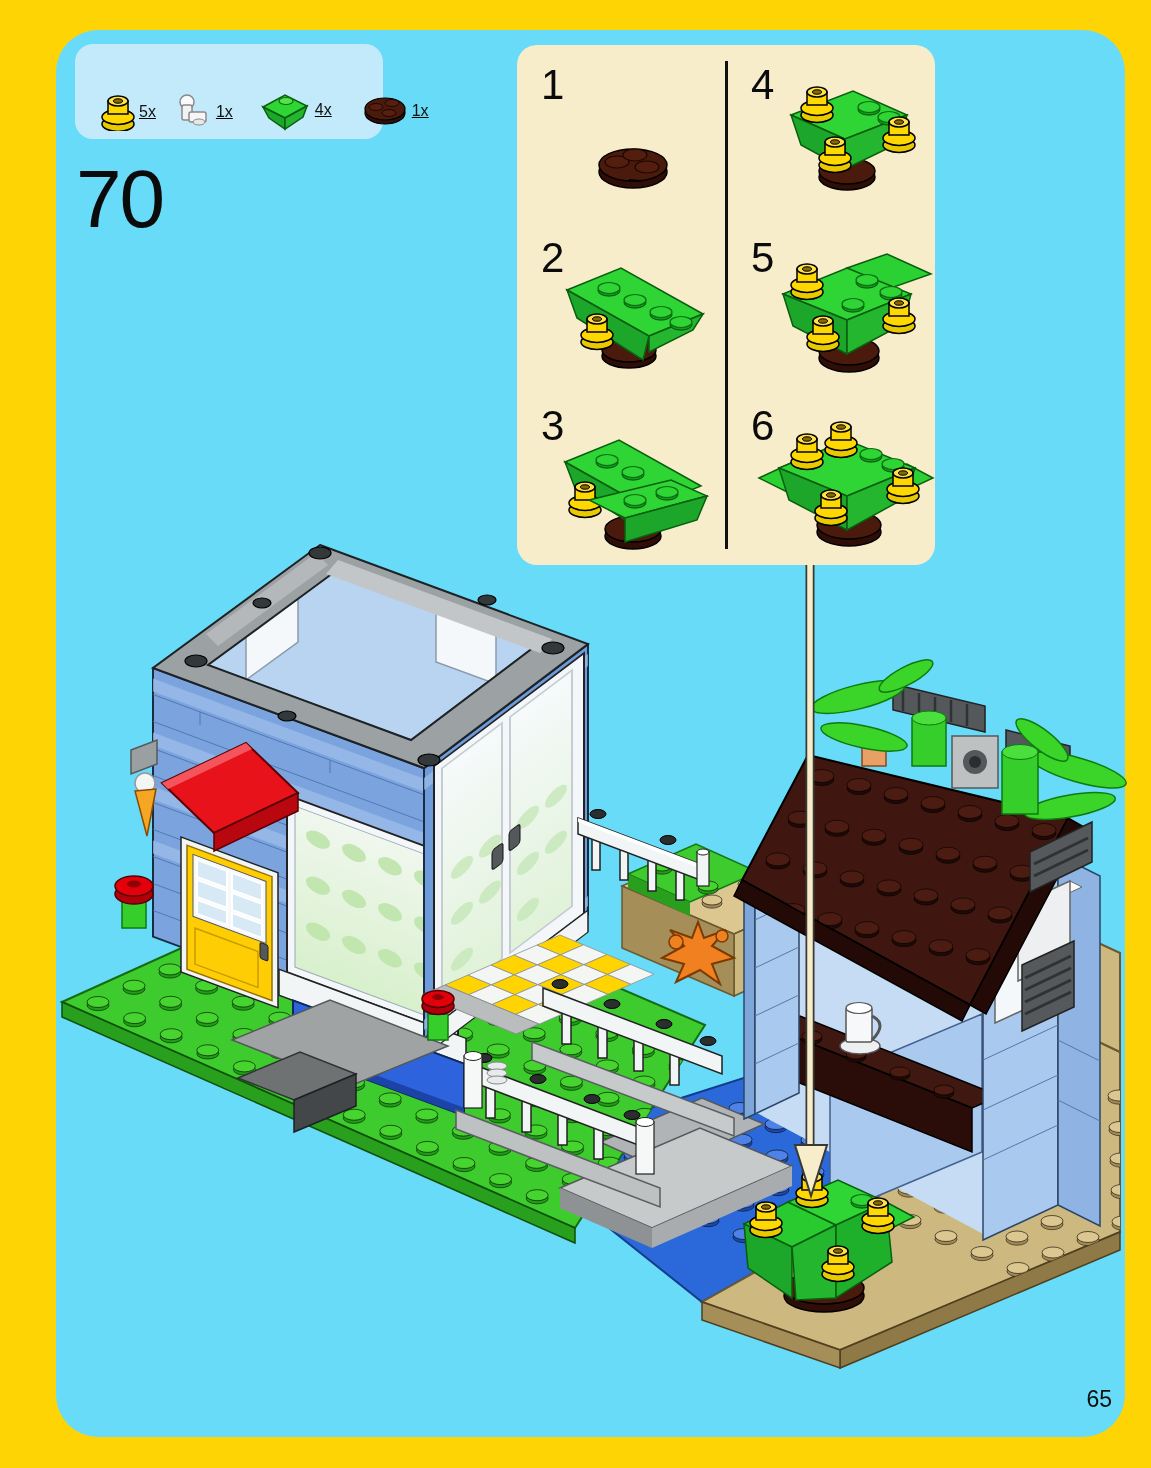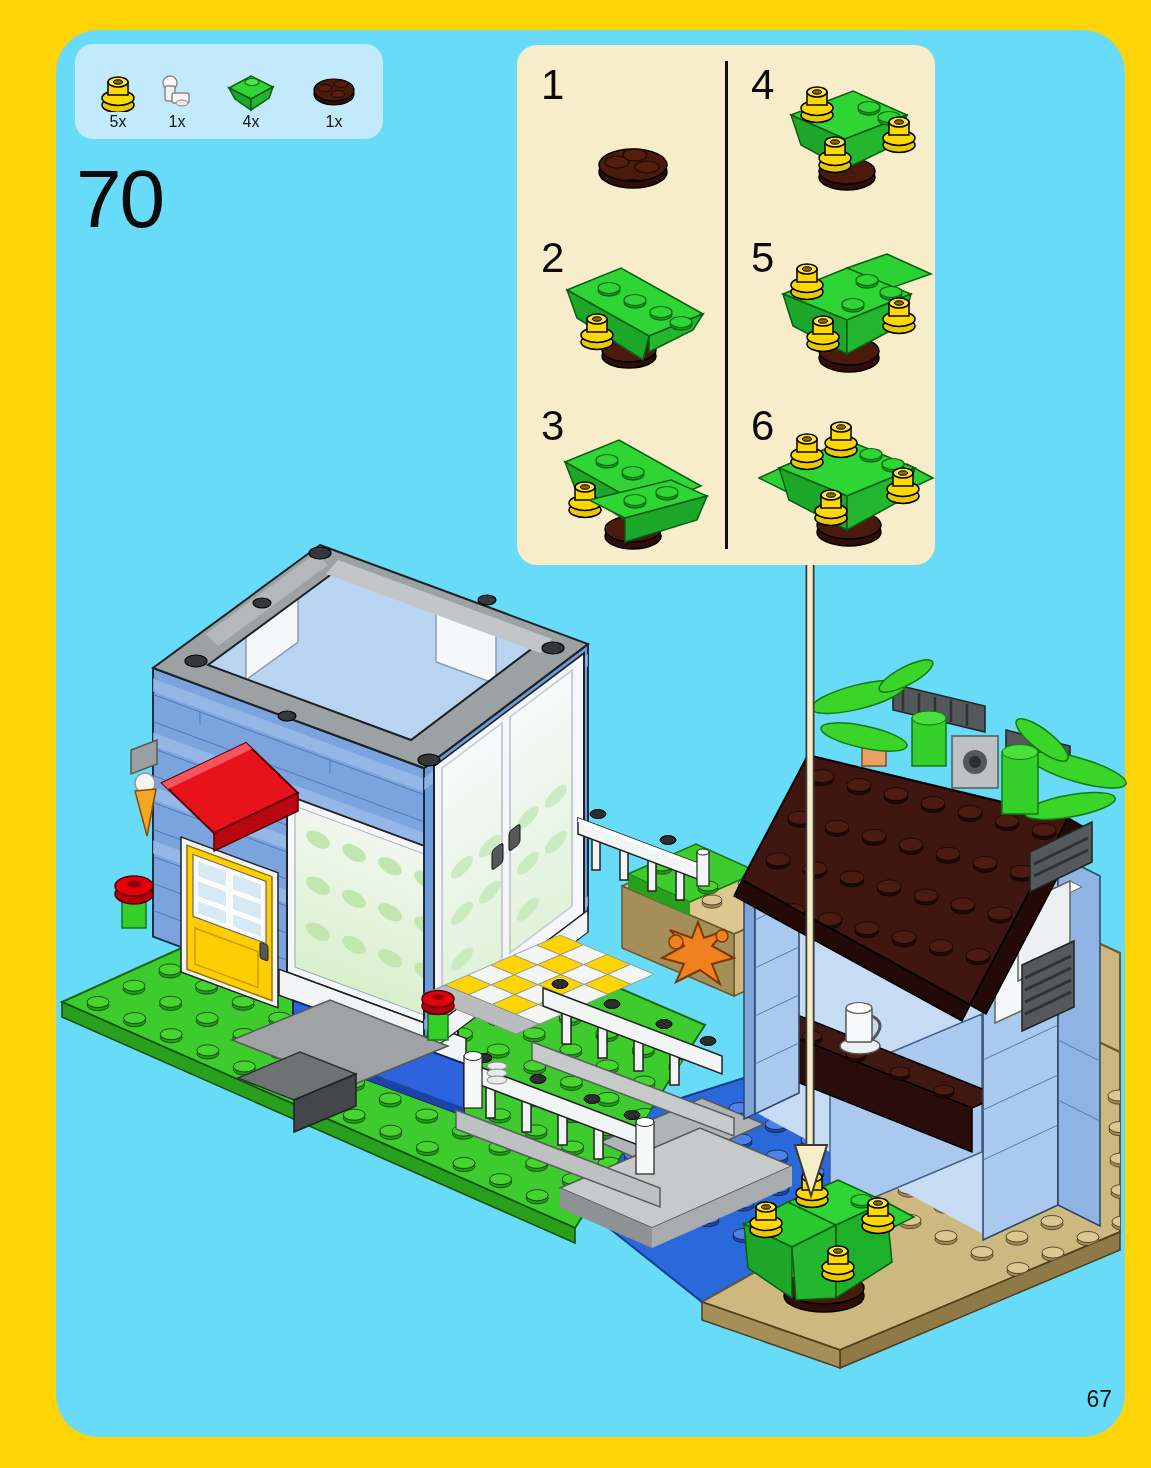--- a/index.html
+++ b/index.html
@@ -1,21 +1,21 @@
 <!DOCTYPE html>
 <html><head>
 <meta charset="utf-8">
 <style>
   html,body{margin:0;padding:0;background:#888;}
   #page{position:relative;width:1151px;height:1468px;background:#FFD405;overflow:hidden;
         font-family:"Liberation Sans", sans-serif;}
   #panel{position:absolute;left:56px;top:30px;width:1069px;height:1407px;background:#67DBF8;border-radius:42px;}
   #parts-box{position:absolute;left:75px;top:44px;width:308px;height:95px;background:#C3EAFB;border-radius:18px;
              display:flex;align-items:flex-end;padding:0 0 8px 22px;box-sizing:border-box;gap:8px;}
-  .part{display:flex;flex-direction:column;align-items:center;}
+  .part{display:flex;flex-direction:row;align-items:center;text-decoration:underline;}
   .part-qty{font-size:16px;color:#111;margin-top:1px;}
   #step-number{position:absolute;left:76px;top:152px;font-size:82px;color:#0b0b0b;letter-spacing:-2px;}
   #substep-panel{position:absolute;left:517px;top:45px;width:418px;height:520px;background:#F8EDCB;border-radius:20px;}
   #substep-divider{position:absolute;left:208px;top:16px;width:3px;height:488px;background:#111;}
   .substep{position:absolute;width:200px;height:168px;}
   .substep-num{position:absolute;left:16px;top:6px;font-size:42px;color:#0b0b0b;}
   .substep svg{position:absolute;left:0;top:0;}
   #model-svg{position:absolute;left:0;top:0;}
   #page-number{position:absolute;left:1056px;top:1386px;width:56px;text-align:right;font-size:23px;color:#111;}
 </style>
@@ -1143,14 +1143,14 @@
         <use href="#ystud" x="838" y="1262"></use>
     </g>
 
     <g>
       <line x1="810" y1="565" x2="810" y2="1148" stroke="#3A3A35" stroke-width="9"></line>
       <line x1="810" y1="565" x2="810" y2="1148" stroke="#F8EDCB" stroke-width="5.5"></line>
       <polygon points="795,1145 827,1145 811,1196" fill="#F8EDCB" stroke="#3A3A35" stroke-width="2"></polygon>
     </g>
   </svg>
 
-  <div id="page-number">67</div>
+  <div id="page-number">65</div>
 </div>
 
 </body></html>

